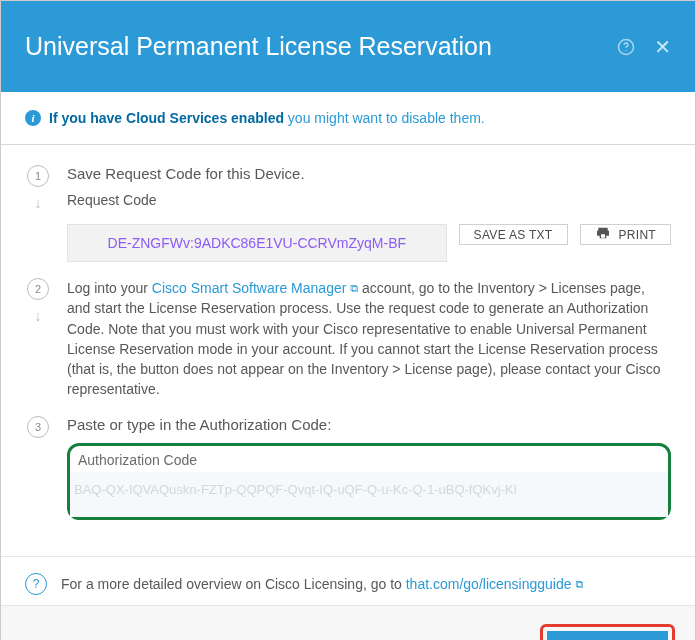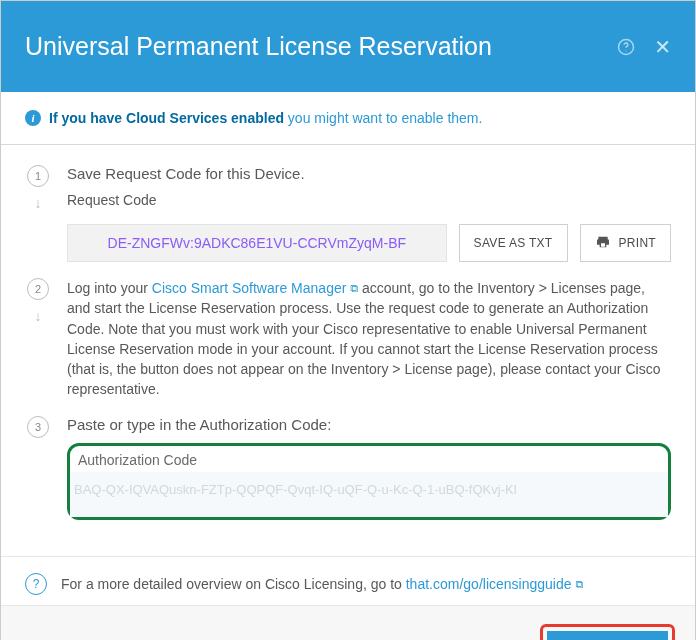--- a/index.html
+++ b/index.html
@@ -116,21 +116,21 @@
   .btn-outline {
     border: 1px solid #d0d0d0;
     background: #fff;
     color: #4a4a4a;
     font-size: 12px;
     letter-spacing: 0.3px;
     padding: 0 14px;
     display: inline-flex;
     align-items: center;
     gap: 8px;
-    height: 38px;
+    height: 21px;
     cursor: pointer;
   }
   .btn-outline.w { min-width: 100px; justify-content: center; }
   .print-icon { font-size: 15px; color: #555; }
   .link { color: #2b9ad6; text-decoration: none; }
   .ext-icon { font-size: 11px; vertical-align: 1px; }
   .step-text { color: #58585b; line-height: 1.45; font-size: 14px; }
   .auth-highlight {
     border: 3px solid #15803d;
     padding: 0;
@@ -217,21 +217,21 @@
             <circle cx="12" cy="17" r="0.8" fill="currentColor" stroke="none"></circle>
           </svg>
       </span>
       <span class="close-x">✕</span>
     </div>
   </div>
 
   <div class="info-bar">
     <span class="info-icon">i</span>
     <span>
-      <span class="info-bold">If you have Cloud Services enabled</span><span class="info-rest"> you might want to enable them.</span>
+      <span class="info-bold">If you have Cloud Services enabled</span><span class="info-rest"> you might want to disable them.</span>
     </span>
   </div>
   <hr class="divider">
 
   <div class="steps">
 
     <div class="step">
       <div class="step-marker">
         <div class="step-num">1</div>
         <div class="step-arrow">↓</div>

